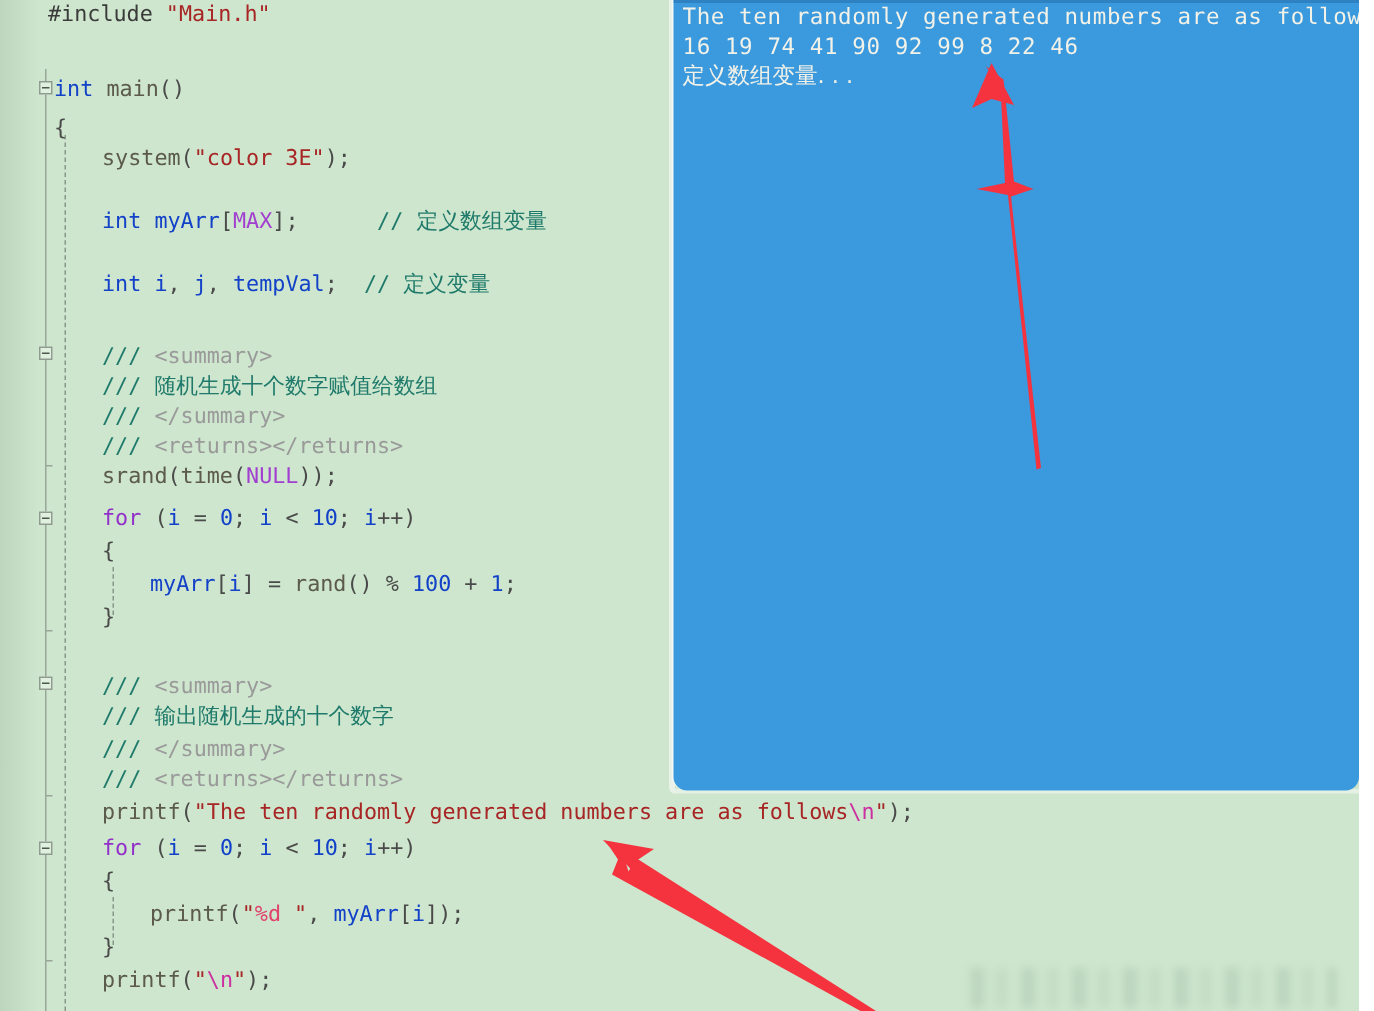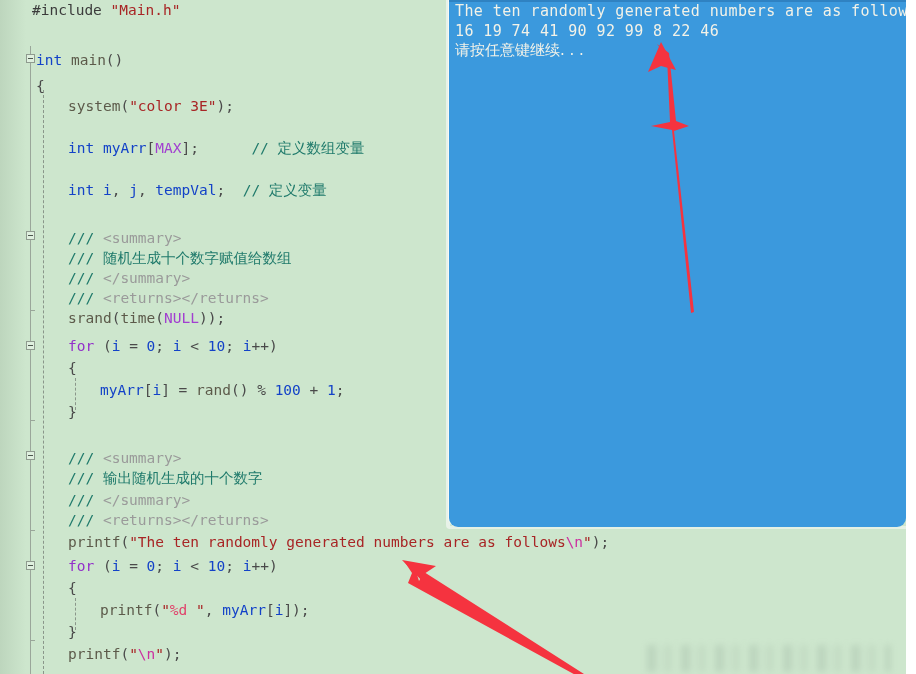--- a/index.html
+++ b/index.html
@@ -236,21 +236,21 @@
   </div>
 
   <div id="watermark"></div>
 
   <div id="console-frame-left"></div>
   <div id="console-frame-bottom"></div>
   <div id="console">
     <div id="console-topline"></div>
     <div id="console-text"><span>The ten randomly generated numbers are as follows</span>
 <span>16 19 74 41 90 92 99 8 22 46</span>
-<span class="cjk">请按任意键继续. . .</span></div>
+<span class="cjk">定义数组变量. . .</span></div>
   </div>
 
   <svg id="arrows" viewBox="0 0 916 674" width="916" height="674">
 
     <g>
       <polygon fill="#f5333f" points="691,313 672,130 651,126 670,122 667,57 657,44 669,53 676,121 689,126 674,131 694,312"></polygon>
       <polygon fill="#f5333f" points="661,42 648,72 661,66 676,70"></polygon>
     </g>
 
     <g>

